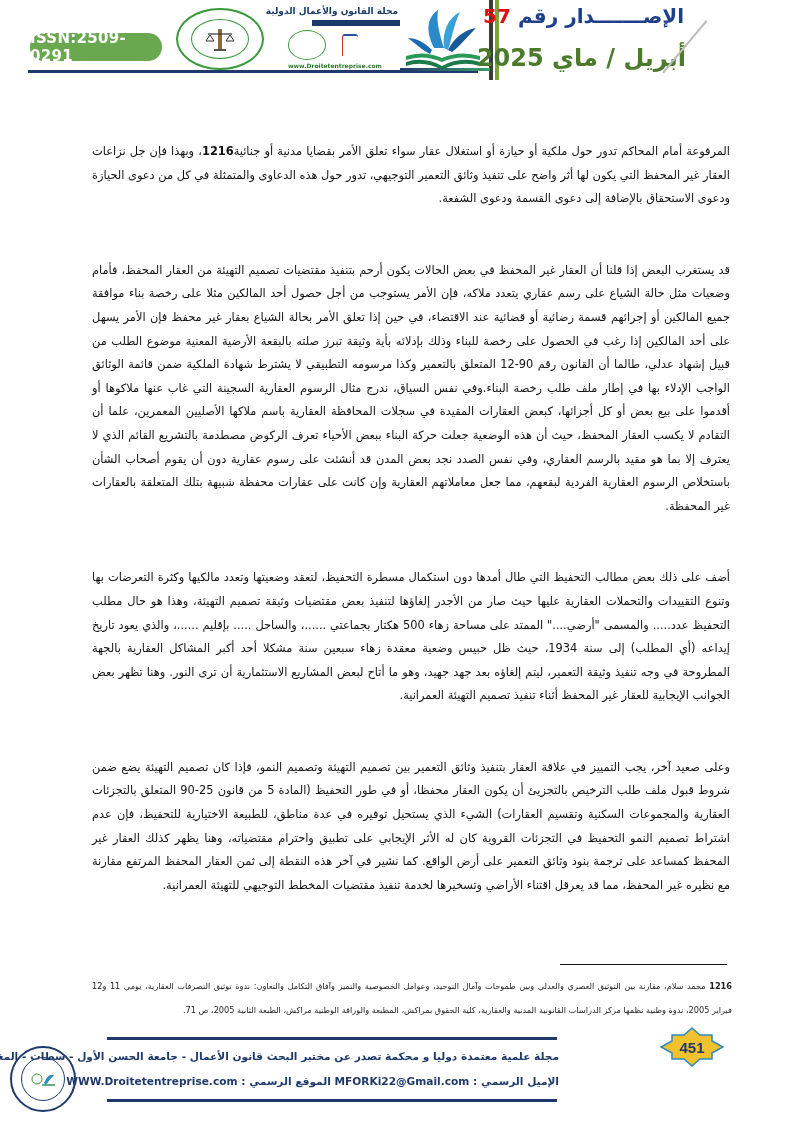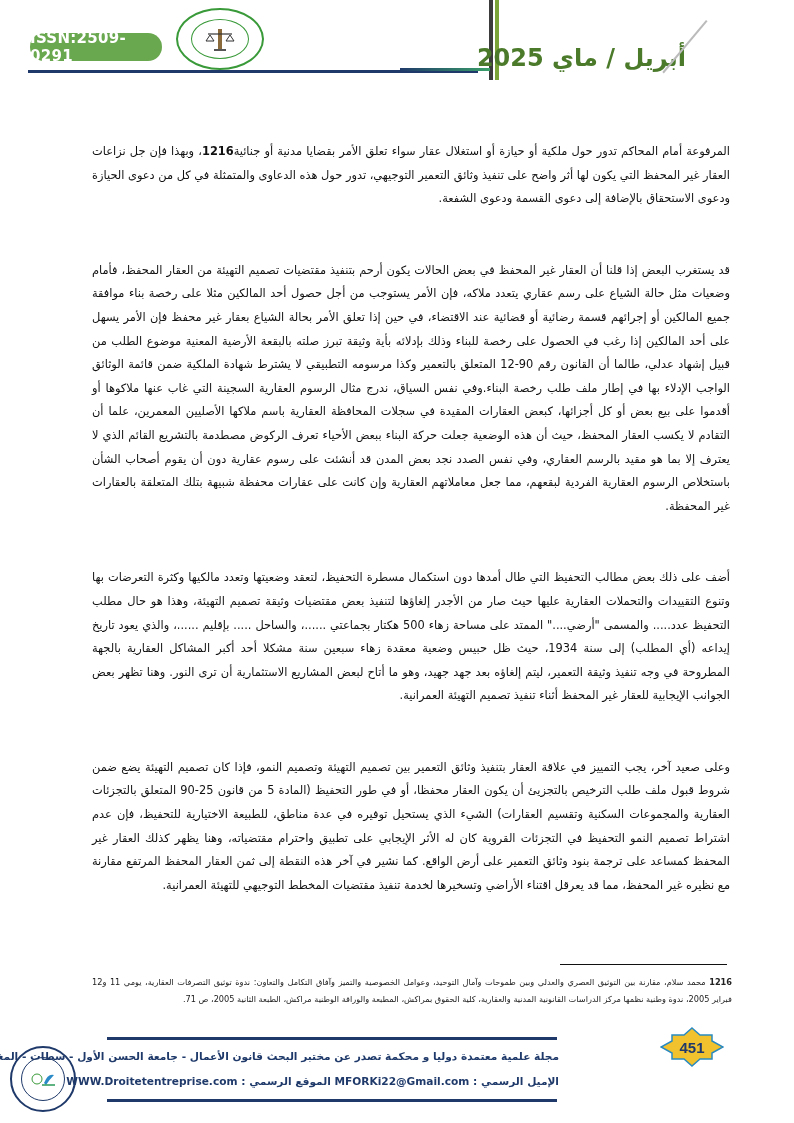--- a/index.html
+++ b/index.html
@@ -80,21 +80,21 @@
       font-family: "DejaVu Sans", sans-serif; font-size: 11.4px; line-height: 23.6px; color: #111;
     }
     .content p { text-align-last: right; margin-top: 48px; }
     .content .section-heading { font-weight: bold; }
     .content .fn-ref { font-weight: bold; }
 
     
     .fn-rule { position: absolute; left: 560px; top: 964px; width: 167px; height: 1px; background: #111; }
     .footnote {
       position: absolute; left: 92px; top: 974px; width: 640px; direction: rtl; text-align: justify;
-      font-family: "DejaVu Sans", sans-serif; font-size: 8.2px; line-height: 17px; color: #222;
+      font-family: "DejaVu Sans", sans-serif; font-size: 8.2px; line-height: 24px; color: #222;
     }
     .footnote .fn-num { font-weight: bold; }
 
     
     .footer-stamp {
       position: absolute; left: 10px; top: 1046px; width: 66px; height: 66px; border-radius: 50%;
       border: 2px solid #1f3a6a; display: flex; align-items: center; justify-content: center;
     }
     .footer-stamp .ring {
       width: 44px; height: 44px; border-radius: 50%; border: 1px solid #1f3a6a;
@@ -130,24 +130,43 @@
       <svg width="30" height="26" viewBox="0 0 30 26">
         <rect x="13" y="3" width="4" height="20" fill="#8a6a3a"></rect>
         <line x1="3" y1="8" x2="27" y2="8" stroke="#333" stroke-width="1.2"></line>
         <path d="M1 15 L5 9 L9 15 Z" fill="none" stroke="#333" stroke-width="1"></path>
         <path d="M21 15 L25 9 L29 15 Z" fill="none" stroke="#333" stroke-width="1"></path>
         <rect x="9" y="23" width="12" height="2" fill="#555"></rect>
       </svg>
     </div>
   </div>
 
+  <div class="journal-logo">
+    <div class="jtitle">مجلة القانون والأعمال الدولية</div>
+    <div class="jband"></div>
+    <div class="mini-seal"></div>
+    <div class="uni-mark"></div>
+    <div class="site">www.Droitetentreprise.com</div>
+    <svg class="book" viewBox="0 0 78 64">
+      <path d="M30 40 C20 20 25 8 34 2 C32 14 36 28 40 40 Z" fill="#2a8ac8"></path>
+      <path d="M40 40 C38 24 44 10 56 4 C50 16 48 30 44 42 Z" fill="#3aa0d8"></path>
+      <path d="M44 42 C50 30 60 22 72 20 C62 30 56 38 48 44 Z" fill="#1a5a9a"></path>
+      <path d="M28 42 C20 34 12 30 4 30 C12 36 18 42 26 46 Z" fill="#1a6ab0"></path>
+      <path d="M2 48 Q20 42 38 50 Q56 42 76 48 L76 52 Q56 46 38 54 Q20 46 2 52 Z" fill="#2a9a5a"></path>
+      <path d="M2 54 Q20 48 38 58 Q56 48 76 54 L76 58 Q56 52 38 62 Q20 52 2 58 Z" fill="#1a7a4a"></path>
+    </svg>
+  </div>
 
   <div class="vbar-dark"></div>
   <div class="vbar-green"></div>
 
+  <div class="issue-line">
+    <span>الإصـــــــدار رقم</span>
+    <span class="issue-number">57</span>
+  </div>
   <div class="date-line">أبريل / ماي 2025</div>
   <div class="diag-line"></div>
 
   <div class="header-rule"></div>
   <div class="header-rule-green"></div>
 </div>
 
 <div class="content">
   <p>
     <span>المرفوعة أمام المحاكم تدور حول ملكية أو حيازة أو استغلال عقار سواء تعلق الأمر بقضايا مدنية أو جنائية</span><span class="fn-ref">1216</span><span>، وبهذا فإن جل نزاعات العقار غير المحفظ التي يكون لها أثر واضح على تنفيذ  وثائق التعمير التوجيهي، تدور حول هذه الدعاوى والمتمثلة في كل من دعوى الحيازة ودعوى الاستحقاق بالإضافة إلى دعوى القسمة ودعوى الشفعة.</span>

